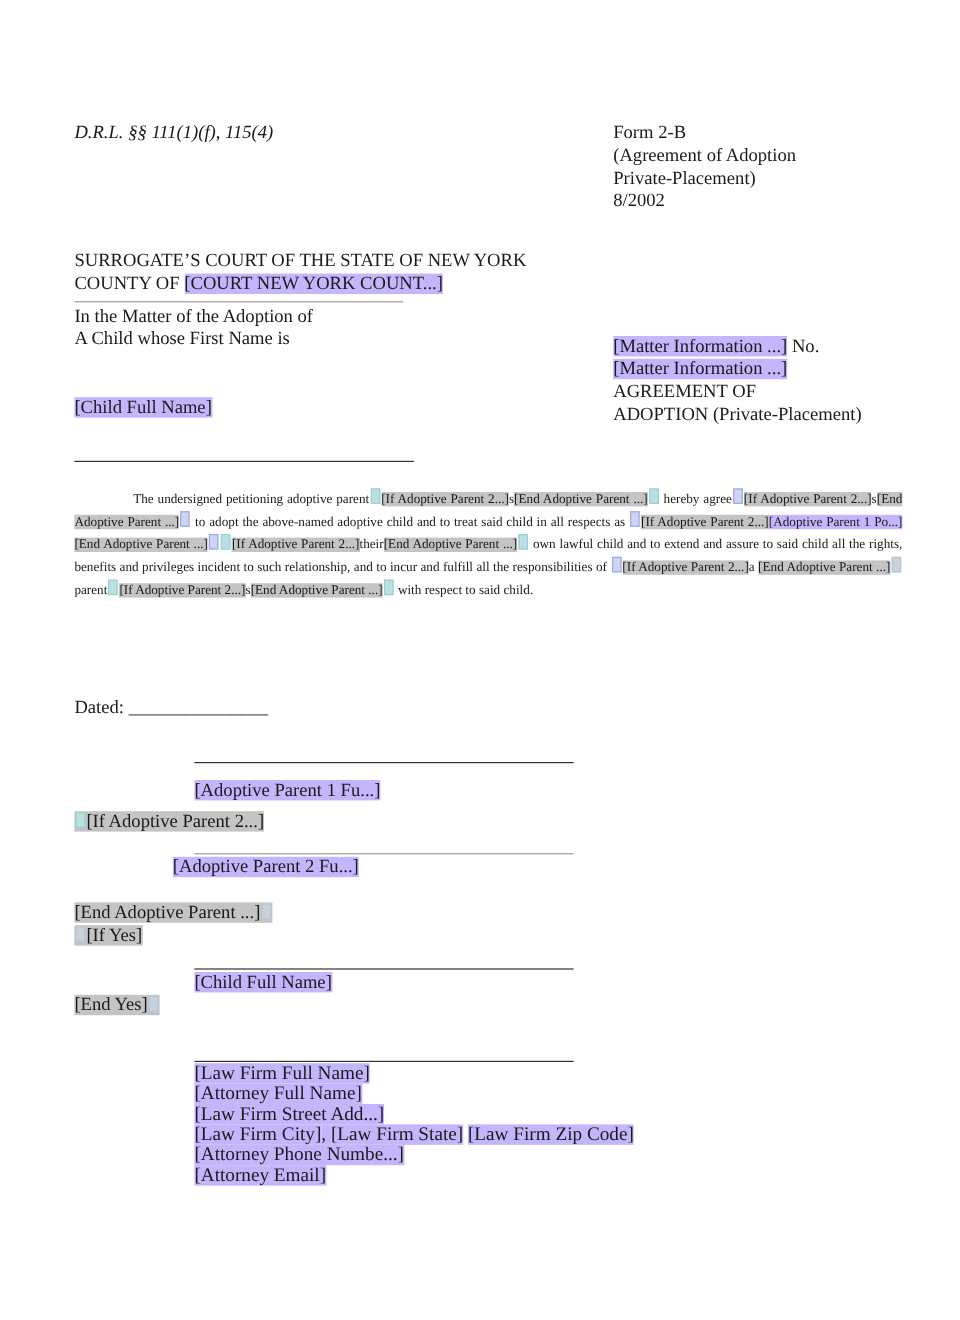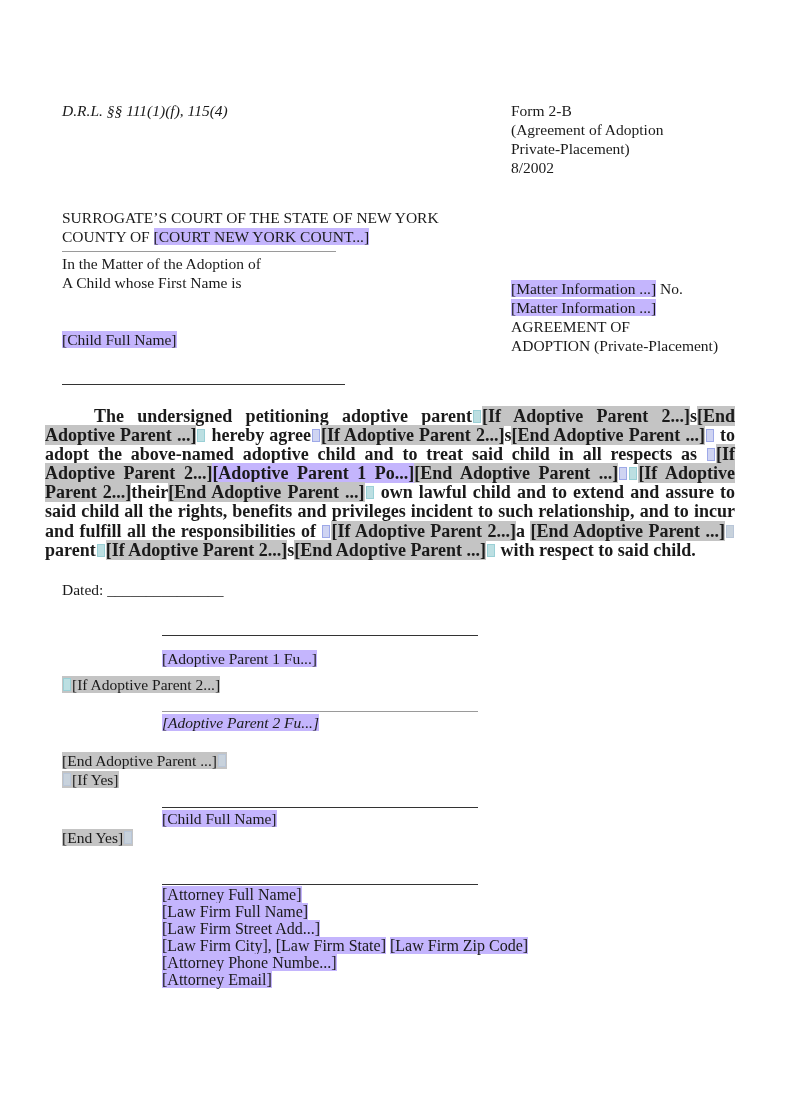--- a/index.html
+++ b/index.html
@@ -29,27 +29,26 @@
       vertical-align: -1px;
       margin: 0 1px;
       box-sizing: border-box;
     }
     .mk.blue { border-color: #9ea9e8; background: #cfd4f2; }
     .mk.teal { border-color: #9ad0d6; background: #bcdfe2; }
     .rule { position: absolute; height: 1px; background: #333; }
     .rule.light { background: #9a9a9a; }
     .para {
       position: absolute;
-      left: 45px;
+      left: 62px;
       top: 407px;
       width: 690px;
       text-align: justify;
       line-height: 19.1px;
-      font-size: 18px;
-      font-weight: bold;
+      font-size: 11px;
     }
     .para .indent { display: inline-block; width: 49px; }
     .addr { line-height: 17px; font-size: 16px; }
   </style>
 </head>
 <body>
 
 <div class="abs line" style="left:62px; top:101px;font-style:italic;">D.R.L. §§ 111(1)(f), 115(4)</div>
 
 <div class="abs line" style="left:511px; top:101px;">
@@ -91,38 +90,38 @@
 <div class="rule" style="left:162px; top:635px; width:316px;"></div>
 <div class="abs line" style="left:162px; top:637px;margin-top:12px;">
   <span class="hl">[Adoptive Parent 1 Fu...]</span>
 </div>
 
 <div class="abs line" style="left:62px; top:675px;">
   <span class="fld"><span class="mk teal"></span><span>[If Adoptive Parent 2...]</span></span>
 </div>
 
 <div class="rule light" style="left:162px; top:711px; width:316px;"></div>
-<div class="abs line" style="left:162px; top:713px;font-style:italic;">
+<div class="abs line" style="left:144px; top:713px;">
   <span class="hl">[Adoptive Parent 2 Fu...]</span>
 </div>
 
 <div class="abs line" style="left:62px; top:751px;">
   <div><span class="fld"><span>[End Adoptive Parent ...]</span><span class="mk"></span></span></div>
   <div><span class="fld"><span class="mk"></span><span>[If Yes]</span></span></div>
 </div>
 
 <div class="rule" style="left:162px; top:807px; width:316px;"></div>
 <div class="abs line" style="left:162px; top:809px;">
   <span class="hl">[Child Full Name]</span>
 </div>
 <div class="abs line" style="left:62px; top:828px;">
   <span class="fld"><span>[End Yes]</span><span class="mk"></span></span>
 </div>
 
 <div class="rule" style="left:162px; top:884px; width:316px;"></div>
 <div class="abs addr" style="left:162px; top:886px;">
+  <div><span class="hl">[Law Firm  Full Name]</span></div>
   <div><span class="hl">[Attorney Full Name]</span></div>
-  <div><span class="hl">[Law Firm  Full Name]</span></div>
   <div><span class="hl">[Law Firm  Street Add...]</span></div>
   <div><span class="hl">[Law Firm  City]</span><span class="hl">, </span><span class="hl">[Law Firm  State]</span> <span class="hl">[Law Firm  Zip Code]</span></div>
   <div><span class="hl">[Attorney Phone Numbe...]</span></div>
   <div><span class="hl">[Attorney Email]</span></div>
 </div>
 
 </body></html>

